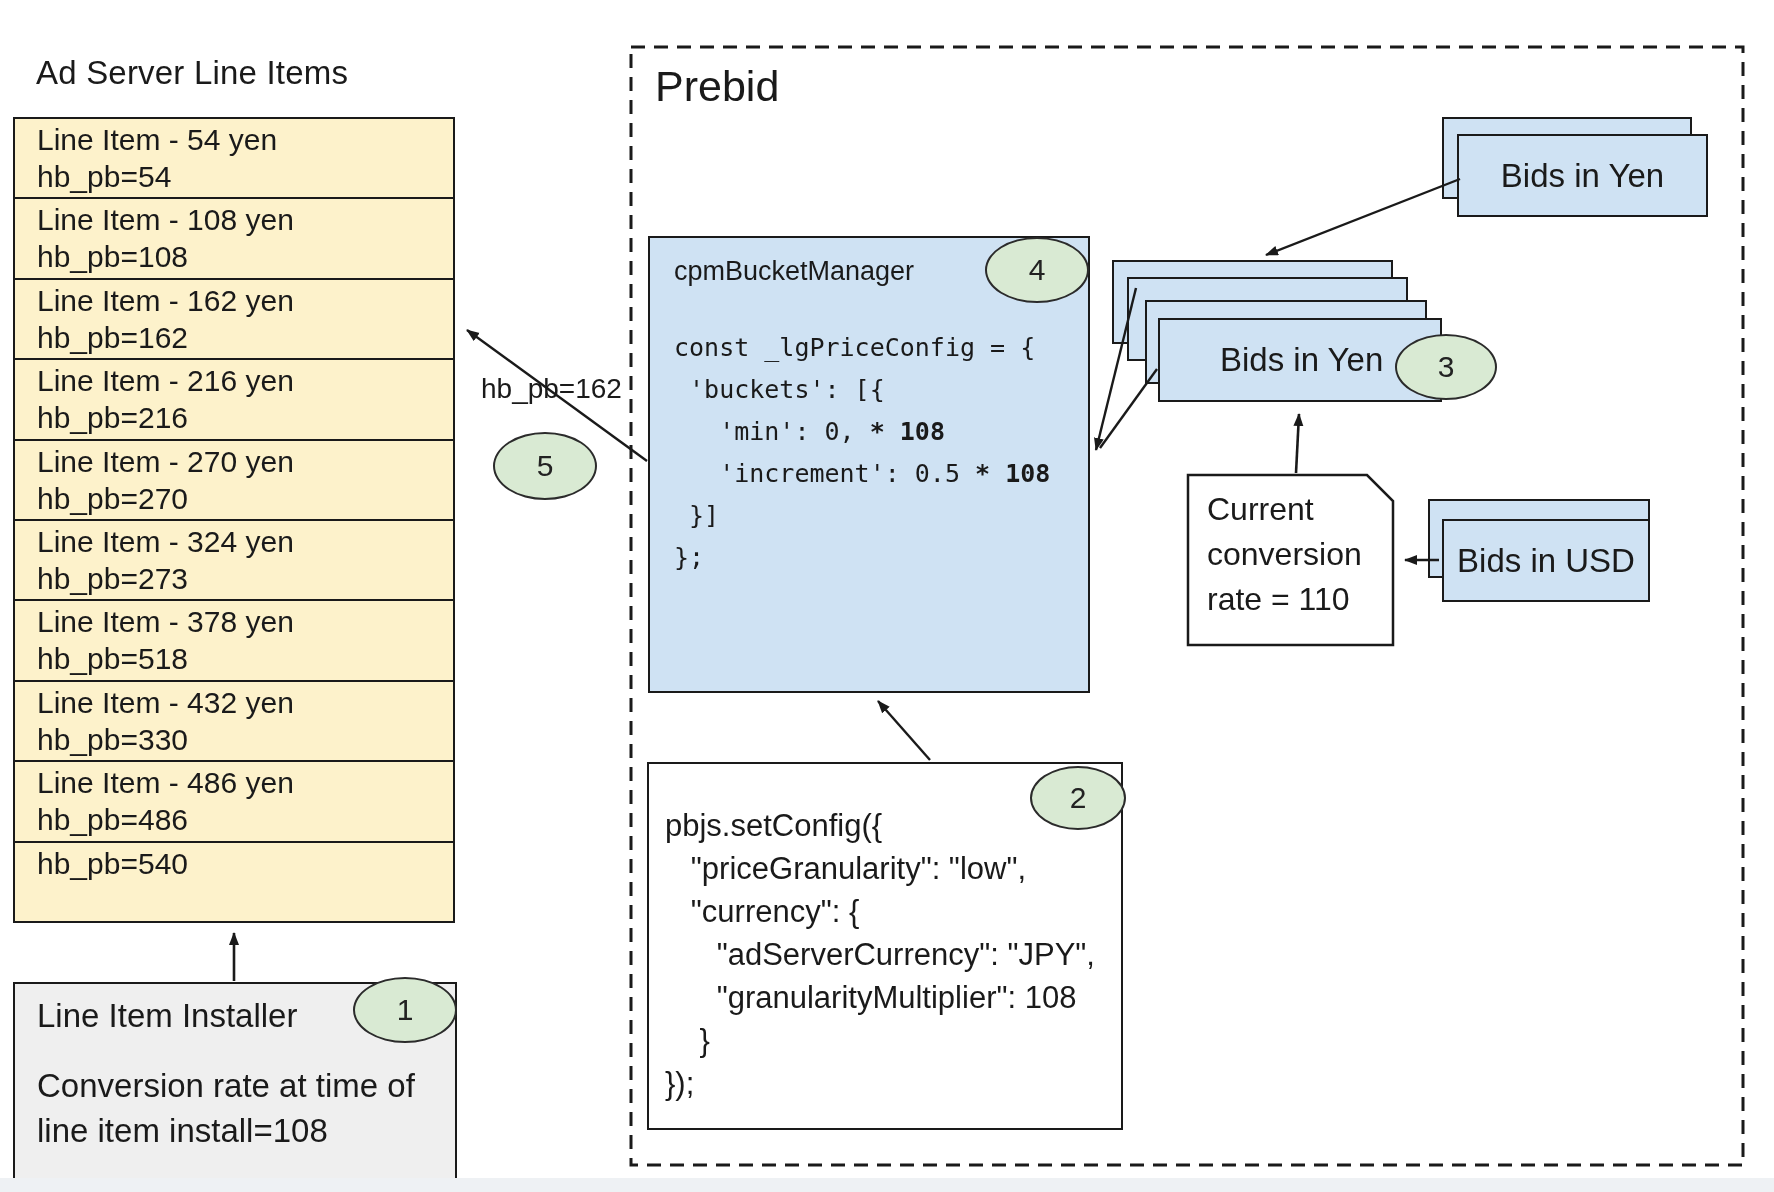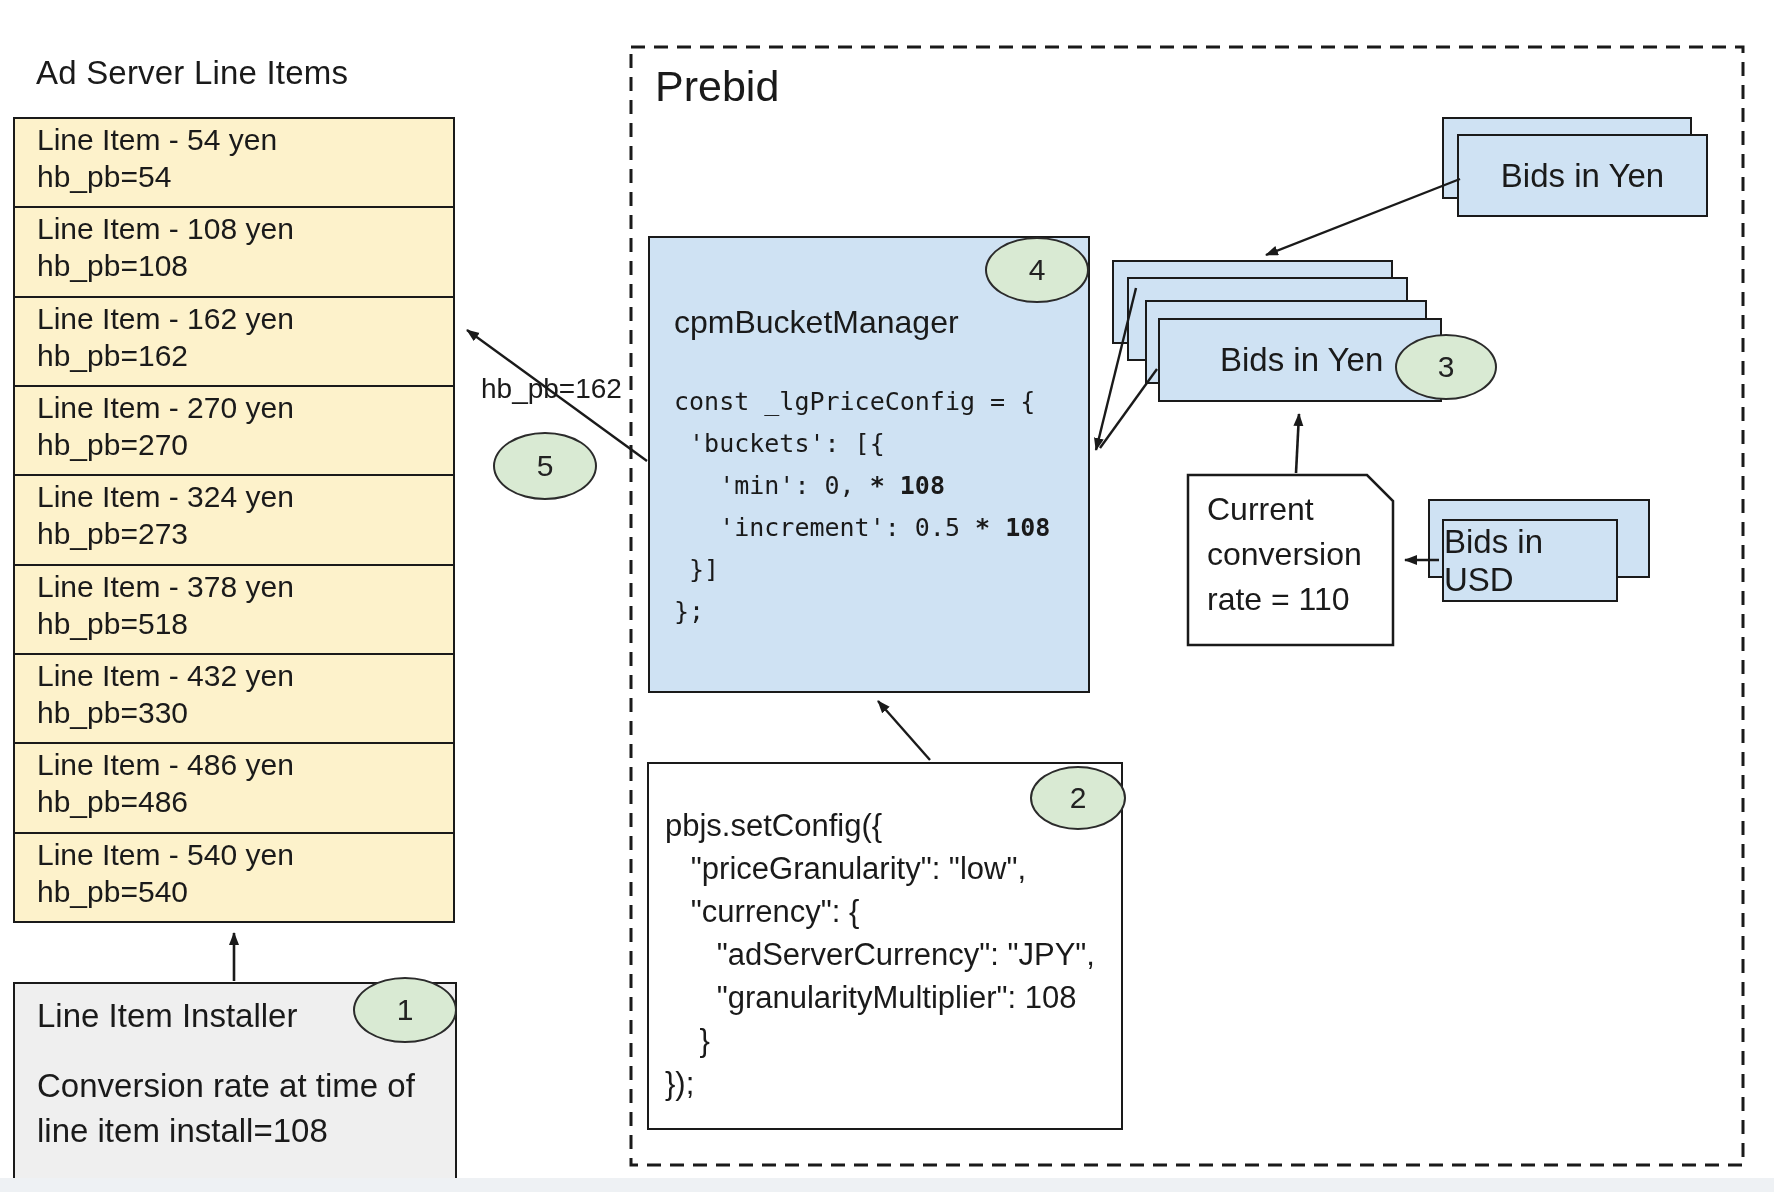--- a/index.html
+++ b/index.html
@@ -42,21 +42,21 @@
   
   .card{background:var(--blue);border:2.5px solid var(--line);}
   .card-label{
     width:100%;height:100%;display:flex;align-items:center;justify-content:center;
     font-size:33px;
   }
 
   
   .cpm{left:648px;top:236px;width:442px;height:457px;background:var(--blue);
     border:2.5px solid var(--line);padding:18px 0 0 24px;}
-  .cpm-title{font-size:32px;margin-top:48px;}
+  .cpm-title{font-size:27px;}
   .cpm-code{margin-top:40px;font-family:"DejaVu Sans Mono",monospace;font-size:25px;}
   .code-line{white-space:pre;line-height:42px;}
   .code-line .b{font-weight:bold;}
 
   
   .pbjs{left:647px;top:762px;width:476px;height:368px;background:#fff;
     border:2.5px solid var(--line);padding:40px 0 16px 16px;}
   .pbjs-line{white-space:pre;font-size:31px;line-height:43px;}
 
   
@@ -89,41 +89,44 @@
     </div>
     <div class="li-row">
       <div class="li-line">Line Item - 108 yen</div>
       <div class="li-line">hb_pb=108</div>
     </div>
     <div class="li-row">
       <div class="li-line">Line Item - 162 yen</div>
       <div class="li-line">hb_pb=162</div>
     </div>
     <div class="li-row">
+      <div class="li-line">Line Item - 216 yen</div>
+      <div class="li-line">hb_pb=216</div>
+    </div>
+    <div class="li-row">
       <div class="li-line">Line Item - 270 yen</div>
       <div class="li-line">hb_pb=270</div>
     </div>
     <div class="li-row">
       <div class="li-line">Line Item - 324 yen</div>
       <div class="li-line">hb_pb=273</div>
     </div>
     <div class="li-row">
       <div class="li-line">Line Item - 378 yen</div>
       <div class="li-line">hb_pb=518</div>
     </div>
     <div class="li-row">
       <div class="li-line">Line Item - 432 yen</div>
       <div class="li-line">hb_pb=330</div>
     </div>
     <div class="li-row">
       <div class="li-line">Line Item - 486 yen</div>
       <div class="li-line">hb_pb=486</div>
     </div>
     <div class="li-row">
-      <div class="li-line">Line Item - 540 yen</div>
       <div class="li-line">hb_pb=540</div>
     </div>
   </div>
 
   <div class="abs installer">
     <div class="installer-title">Line Item Installer</div>
     <div class="installer-note">Conversion rate at time of line item install=108</div>
   </div>
   <div class="abs badge" style="left:353px;top:977px;width:104px;height:66px;">1</div>
 
@@ -151,21 +154,21 @@
   <div class="abs badge" style="left:1395px;top:334px;width:102px;height:66px;">3</div>
 
   <div class="abs card" style="left:1442px;top:117px;width:250px;height:82px;"></div>
   <div class="abs card" style="left:1457px;top:134px;width:251px;height:83px;">
     <div class="card-label">Bids in Yen</div>
   </div>
 
   <div class="abs note-text">Current conversion rate = 110</div>
 
   <div class="abs card" style="left:1428px;top:499px;width:222px;height:79px;"></div>
-  <div class="abs card" style="left:1442px;top:519px;width:176px;height:83px;">
+  <div class="abs card" style="left:1442px;top:519px;width:208px;height:83px;">
     <div class="card-label">Bids in USD</div>
   </div>
 
   <div class="abs pbjs">
     <div class="pbjs-line">pbjs.setConfig({</div>
     <div class="pbjs-line">   "priceGranularity": "low",</div>
     <div class="pbjs-line">   "currency": {</div>
     <div class="pbjs-line">      "adServerCurrency": "JPY",</div>
     <div class="pbjs-line">      "granularityMultiplier": 108</div>
     <div class="pbjs-line">    }</div>

